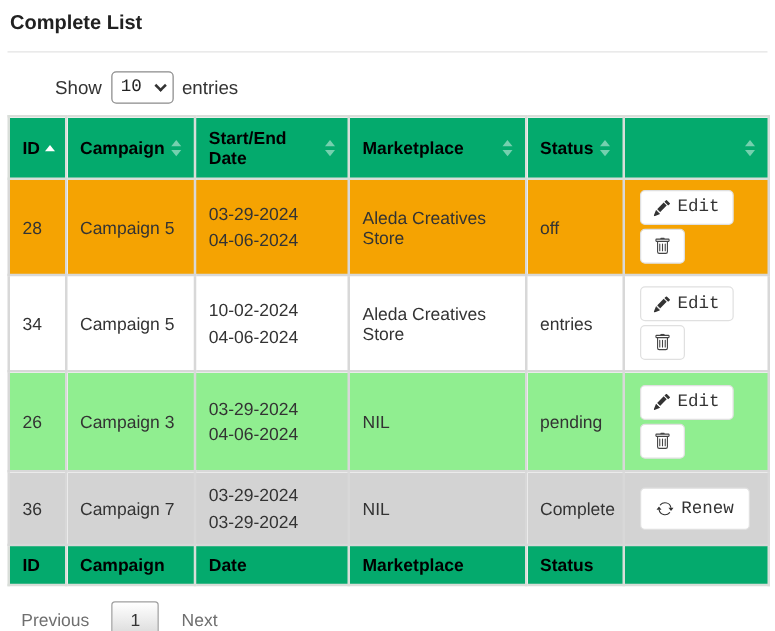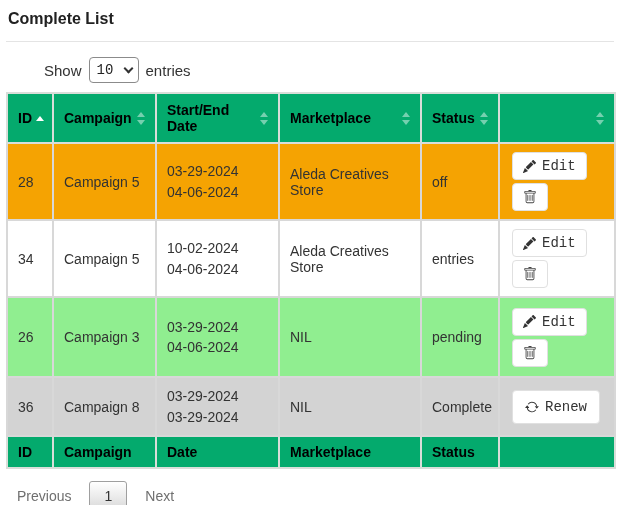--- a/index.html
+++ b/index.html
@@ -324,21 +324,21 @@
                 <path d="M5.5 5.5A.5.5 0 0 1 6 6v6a.5.5 0 0 1-1 0V6a.5.5 0 0 1 .5-.5zm2.5 0a.5.5 0 0 1 .5.5v6a.5.5 0 0 1-1 0V6a.5.5 0 0 1 .5-.5zm3 .5a.5.5 0 0 0-1 0v6a.5.5 0 0 0 1 0V6z"></path>
                 <path d="M14.5 3a1 1 0 0 1-1 1H13v9a2 2 0 0 1-2 2H5a2 2 0 0 1-2-2V4h-.5a1 1 0 0 1-1-1V2a1 1 0 0 1 1-1H6a1 1 0 0 1 1-1h2a1 1 0 0 1 1 1h3.5a1 1 0 0 1 1 1v1zM4.118 4 4 4.059V13a1 1 0 0 0 1 1h6a1 1 0 0 0 1-1V4.059L11.882 4H4.118zM2.5 3h11V2h-11v1z"></path>
               </svg>
           </button>
         </div>
       </td>
     </tr>
 
     <tr class="data-row-short" style="background-color: rgb(211, 211, 211);">
       <td>36</td>
-      <td>Campaign 8</td>
+      <td>Campaign 7</td>
       <td>
         <span class="date-line">03-29-2024</span>
         <span class="date-line">03-29-2024</span>
       </td>
       <td>NIL</td>
       <td>Complete</td>
       <td>
         <div class="action-stack">
           <button class="btn btn-renew">
             <svg width="14" height="14" viewBox="0 0 16 16" fill="#333">

